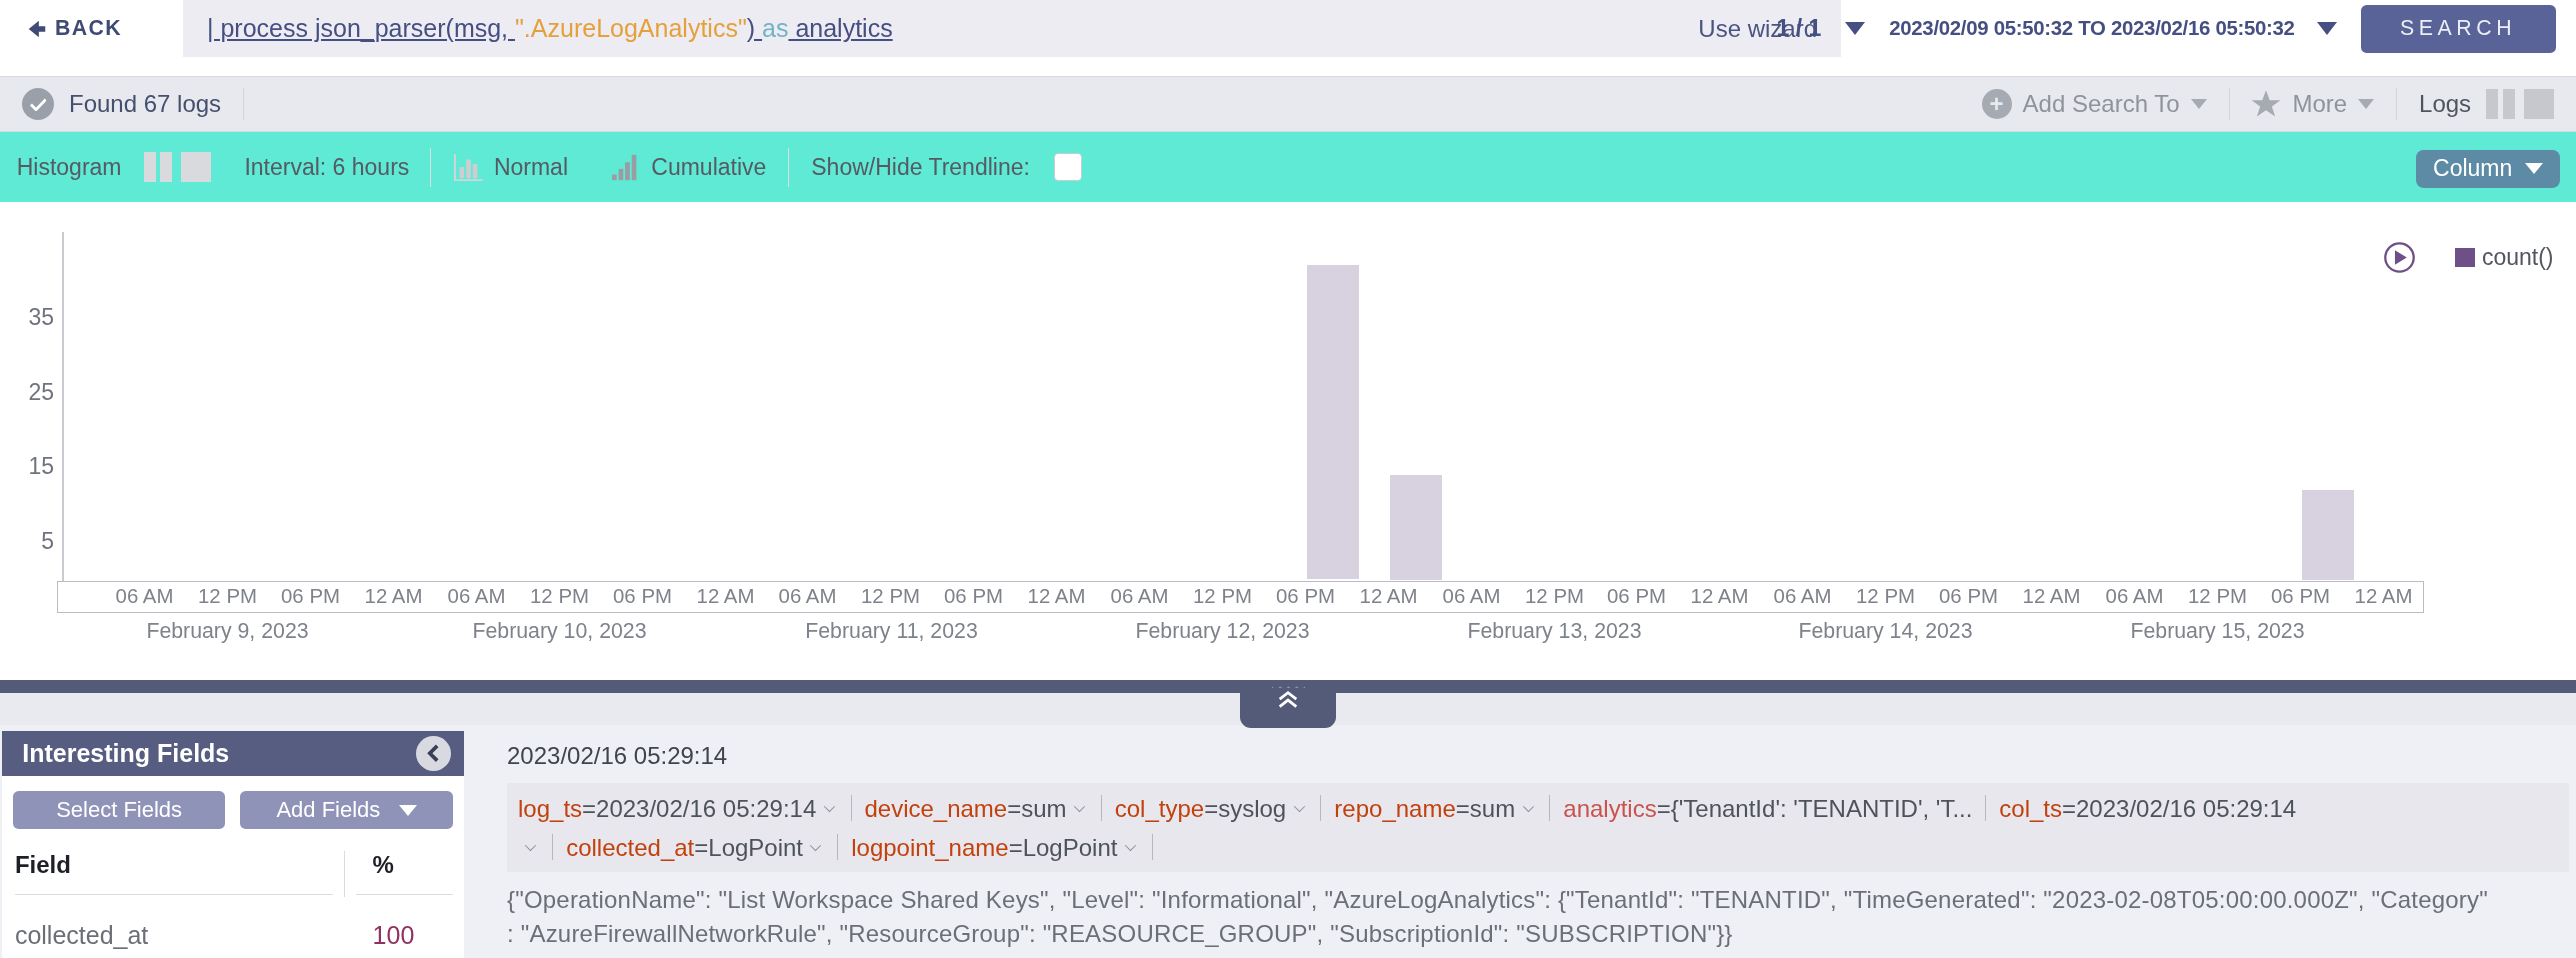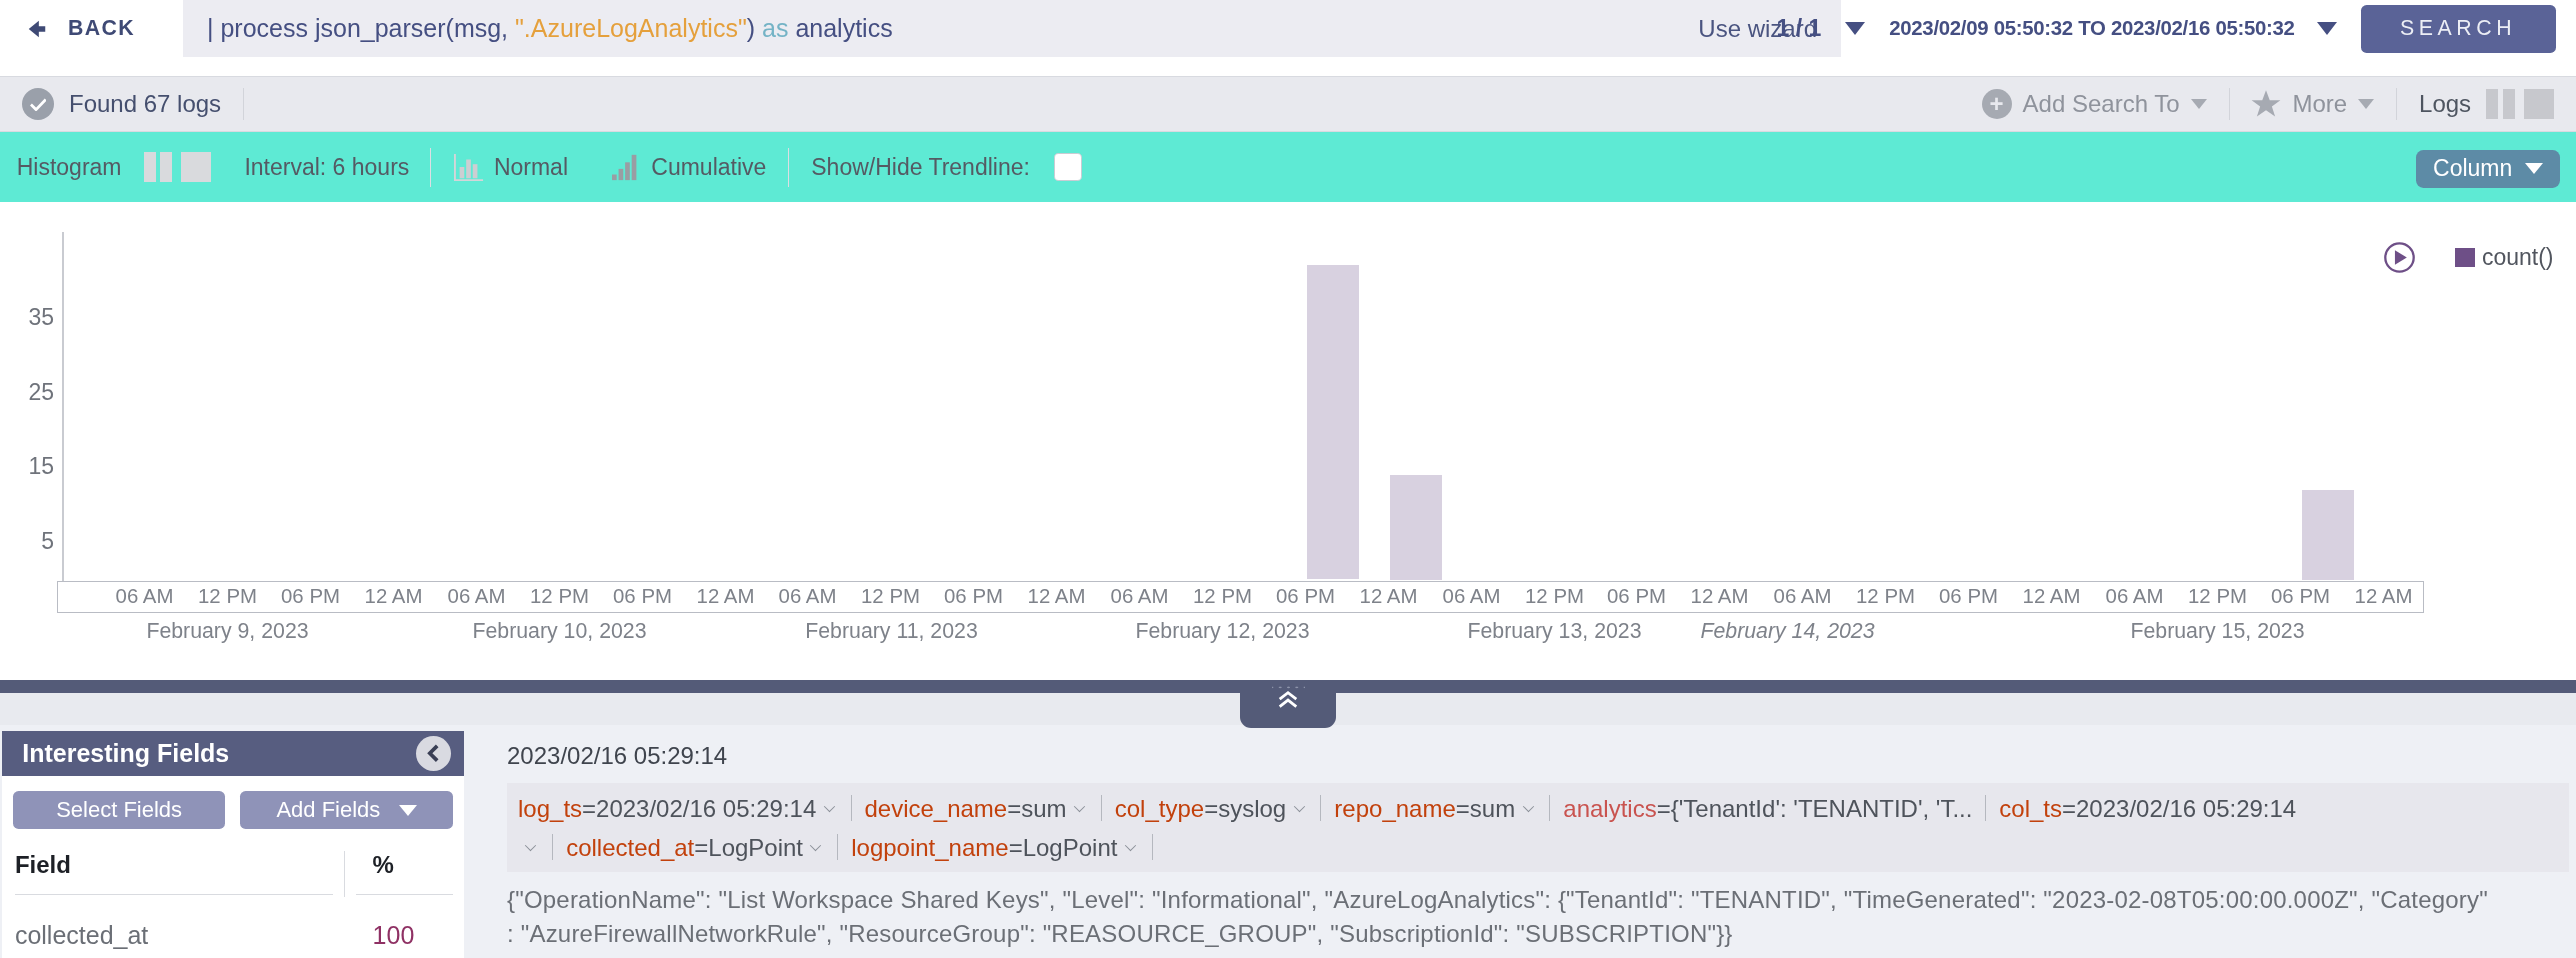--- a/index.html
+++ b/index.html
@@ -2,27 +2,27 @@
 <html style="font-size:15px"><head>
 <meta charset="utf-8">
 <style>
   * { margin:0; padding:0; box-sizing:border-box; }
   html,body { width:2576px; height:959px; overflow:hidden; background:#fff;
     font-family:"Liberation Sans", sans-serif; }
   .page { position:relative; width:2576px; height:959px; background:#fff; }
 
   
   .row1 { position:absolute; top:0; left:0; width:2576px; height:57px; background:#fff; }
-  .back { position:absolute; left:26px; top:0; height:57px; display:flex; align-items:center; gap:20px;
+  .back { position:absolute; left:26px; top:0; height:57px; display:flex; align-items:center; gap:7px;
           color:#3f4a75; font-size:21.3px; letter-spacing:1.4px; font-weight:600; cursor:pointer; }
   .querybar { position:absolute; left:183px; top:0; width:1658px; height:57px; background:#ececf2;
           display:flex; align-items:center; justify-content:space-between; padding:0 24px; }
   .query { font-size:25px; display:flex; align-items:center; }
   .query span { white-space:pre; }
-  .q-dark { color:#454f82; }
+  .q-dark { color:#454f82;text-decoration:underline; }
   .q-orange { color:#e5a03c; }
   .q-teal { color:#74b3c6; }
   .use-wizard { color:#4a5480; font-size:24px; cursor:pointer; }
   .tr-right { position:absolute; right:20.4px; top:0; height:57px; display:flex; align-items:center; }
   .pager { color:#454f82; font-size:23px; font-weight:600; margin-right:24px; }
   .caret-down { width:0; height:0; border-left:10.2px solid transparent; border-right:10.2px solid transparent;
           border-top:13px solid #454f82; margin-right:24px; }
   .daterange { color:#454f82; font-size:20.4px; font-weight:700; letter-spacing:-0.3px; margin-right:22px; white-space:nowrap; }
   .search-btn { background:#5a6397; color:#eceef5; border:none; border-radius:5.6px; width:195px; height:48px;
           font-size:21.3px; letter-spacing:4.6px; font-family:inherit; cursor:pointer; }
@@ -283,21 +283,21 @@
         <span class="xtick" style="left: 2342px;">12 AM</span>
       </div>
 
     <div>
 
     <span class="day-label" style="left: 107px;">February 9, 2023</span>
         <span class="day-label" style="left: 439px;">February 10, 2023</span>
         <span class="day-label" style="left: 771px;">February 11, 2023</span>
         <span class="day-label" style="left: 1102px;">February 12, 2023</span>
         <span class="day-label" style="left: 1434px;">February 13, 2023</span>
-        <span class="day-label" style="left: 1667px; font-style: italic;">February 14, 2023</span>
+        <span class="day-label" style="left: 1765px;">February 14, 2023</span>
         <span class="day-label" style="left: 2097px;">February 15, 2023</span>
       </div>
 
     <div class="legend">
       <svg class="play-icon" viewBox="0 0 36 36">
           <circle cx="18" cy="18" r="15.5" stroke="#6e4f87" stroke-width="2.5" fill="none"></circle>
           <path d="M13 10 L26 18 L13 26 Z" fill="#6e4f87"></path>
         </svg>
       <span class="legend-key"></span>
       <span class="legend-text">count()</span>

